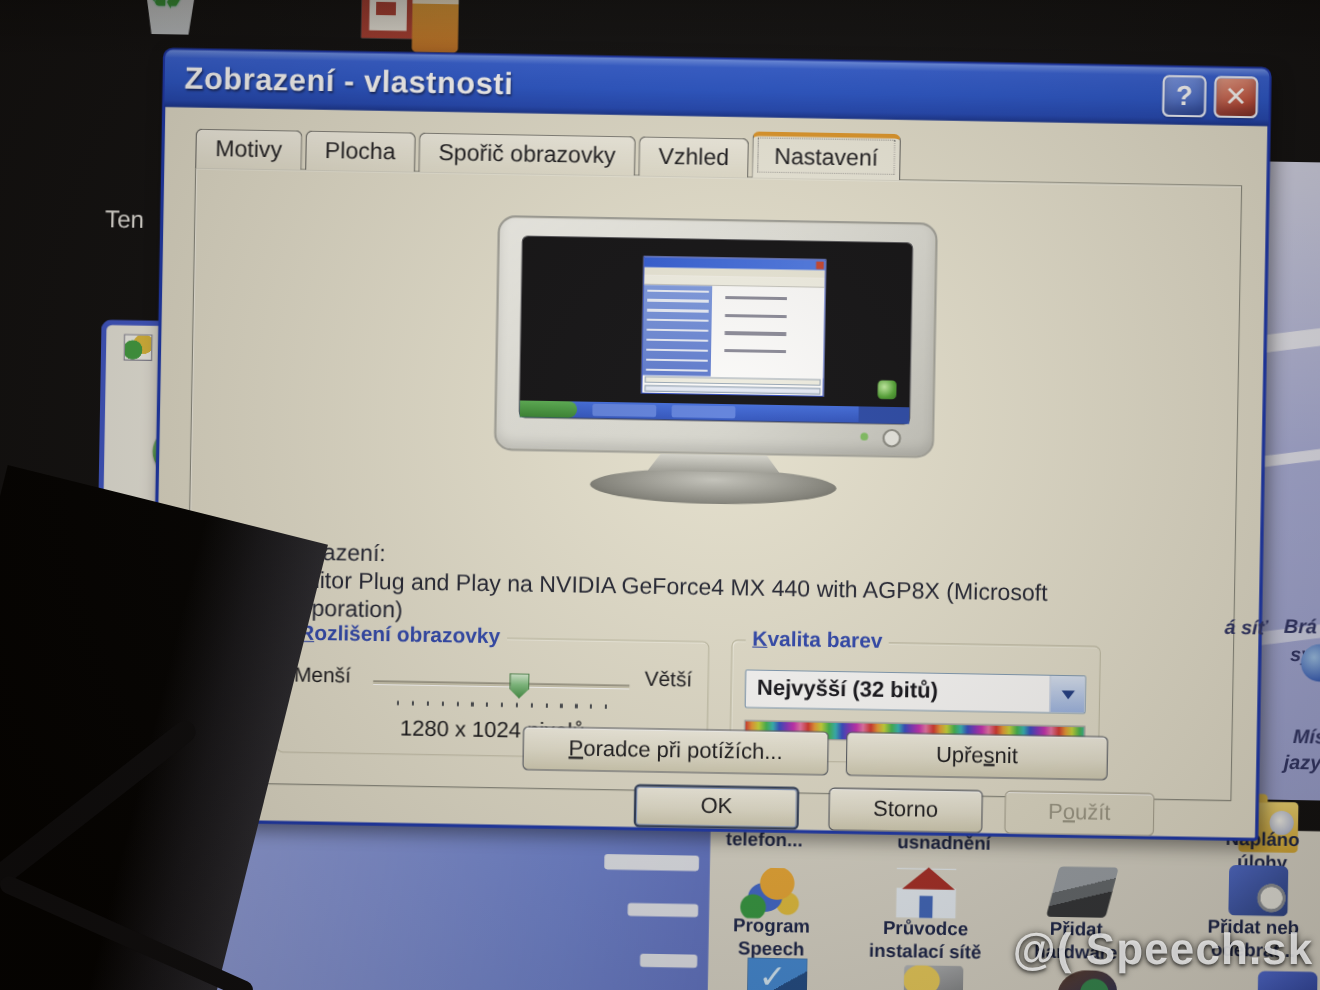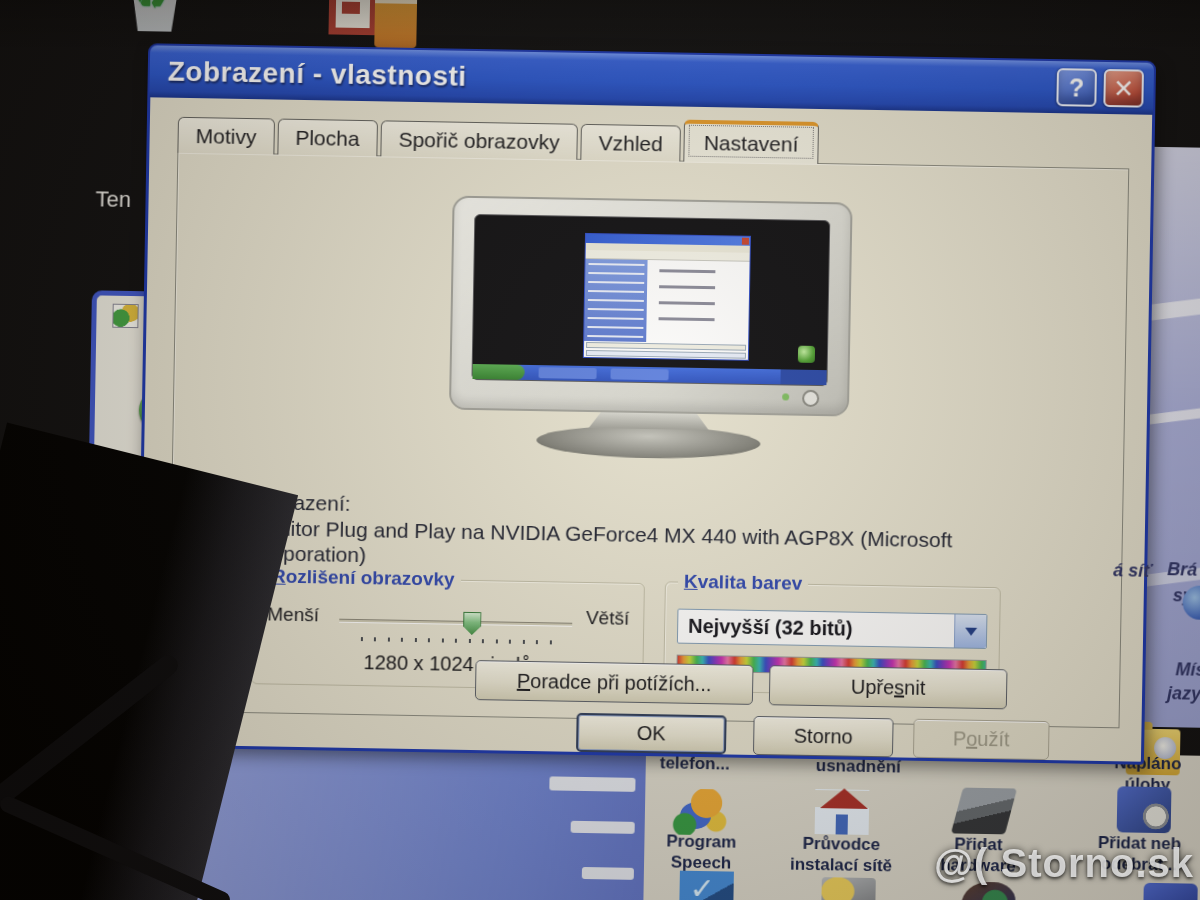--- a/index.html
+++ b/index.html
@@ -365,14 +365,14 @@
       </div>
 
     </div>
   </div>
 
   <div class="wood"></div>
   <div class="cable1"></div>
   <div class="cable2"></div>
   <div class="monitor-bezel"></div>
   <div class="vignette"></div>
-  <div class="watermark">@( Storno.sk</div>
+  <div class="watermark">@( Speech.sk</div>
 </div>
 
 </body></html>

